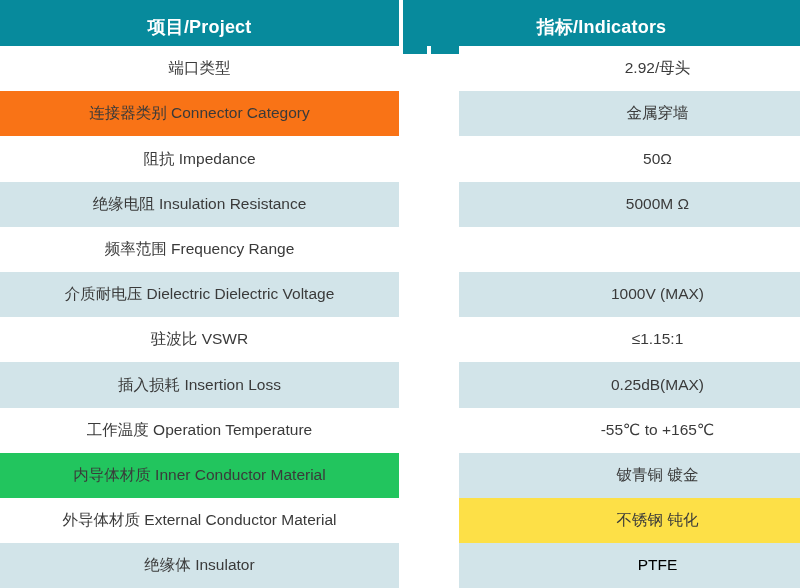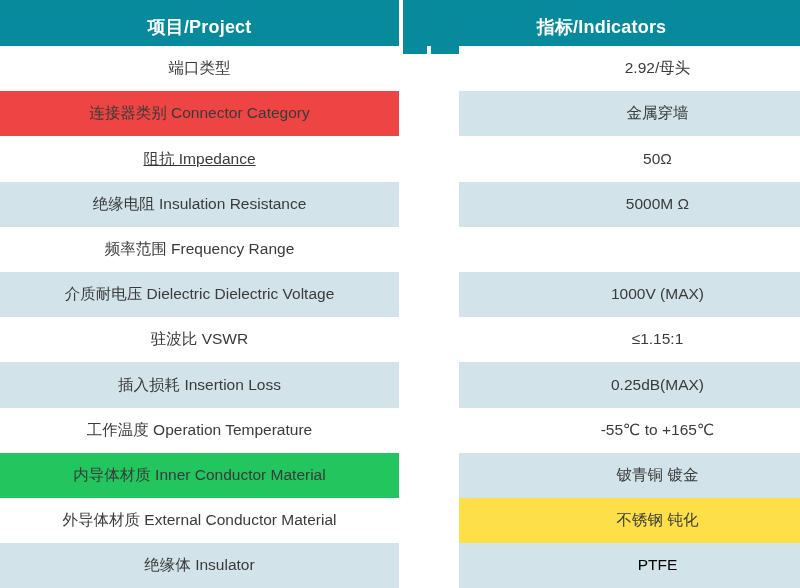--- a/index.html
+++ b/index.html
@@ -107,26 +107,26 @@
     <div class="th col-indicators" style="background: rgb(7, 138, 156); color: rgb(255, 255, 255);">指标/Indicators</div>
   </div>
 
   <div class="tbody" id="table-body">
       <div class="tr odd">
         <div class="td col-project" style="background: rgb(255, 255, 255); color: rgb(58, 58, 58);">端口类型</div>
         <div class="col-gap" style="background: rgb(255, 255, 255);"></div>
         <div class="td col-indicators" style="background: rgb(255, 255, 255); color: rgb(58, 58, 58);">2.92/母头</div>
       </div>
       <div class="tr even">
-        <div class="td col-project" style="background: #ef4444; color: rgb(58, 58, 58);">连接器类别 Connector Category</div>
+        <div class="td col-project" style="background: #f97316; color: rgb(58, 58, 58);">连接器类别 Connector Category</div>
         <div class="col-gap" style="background: rgb(255, 255, 255);"></div>
         <div class="td col-indicators" style="background: rgb(210, 228, 233); color: rgb(58, 58, 58);">金属穿墙</div>
       </div>
       <div class="tr odd">
-        <div class="td col-project" style="background: rgb(255, 255, 255); color: rgb(58, 58, 58); text-decoration: underline;">阻抗 Impedance</div>
+        <div class="td col-project" style="background: rgb(255, 255, 255); color: rgb(58, 58, 58);">阻抗 Impedance</div>
         <div class="col-gap" style="background: rgb(255, 255, 255);"></div>
         <div class="td col-indicators" style="background: rgb(255, 255, 255); color: rgb(58, 58, 58);">50Ω</div>
       </div>
       <div class="tr even">
         <div class="td col-project" style="background: rgb(210, 228, 233); color: rgb(58, 58, 58);">绝缘电阻 Insulation Resistance</div>
         <div class="col-gap" style="background: rgb(255, 255, 255);"></div>
         <div class="td col-indicators" style="background: rgb(210, 228, 233); color: rgb(58, 58, 58);">5000M Ω</div>
       </div>
       <div class="tr odd">
         <div class="td col-project" style="background: rgb(255, 255, 255); color: rgb(58, 58, 58);">频率范围 Frequency Range</div>

